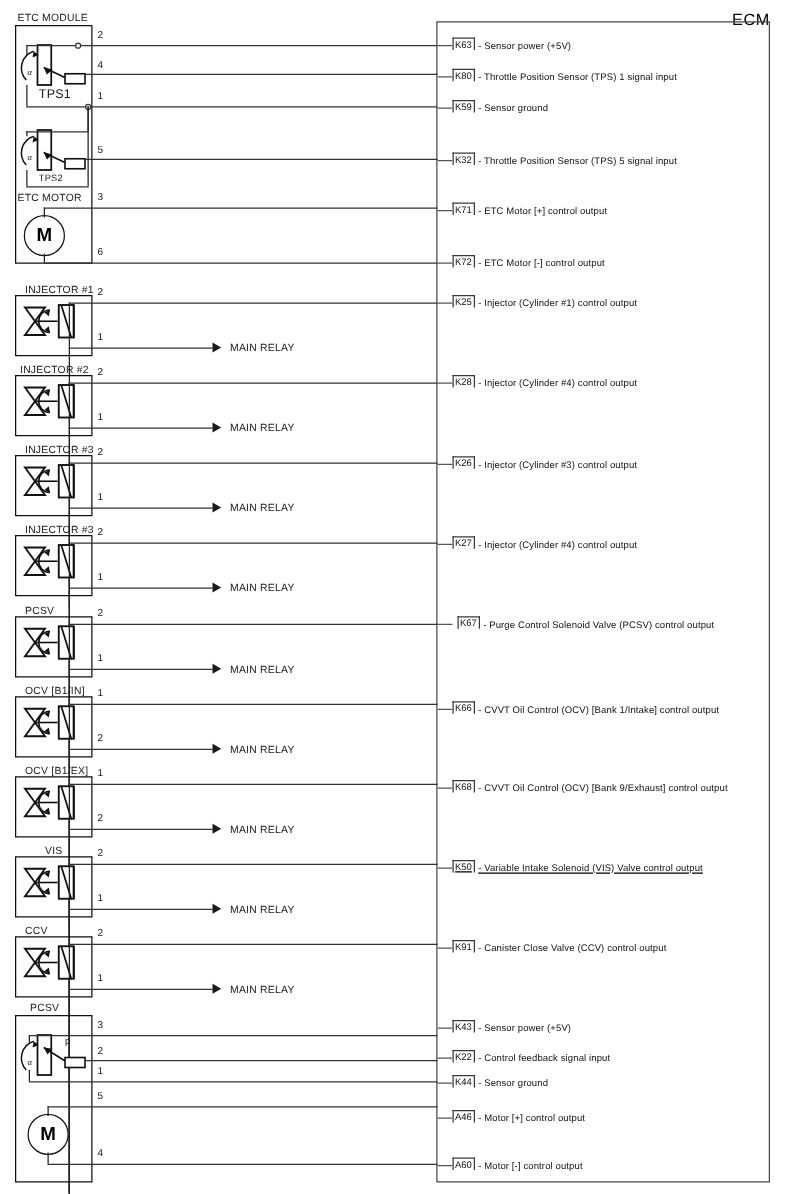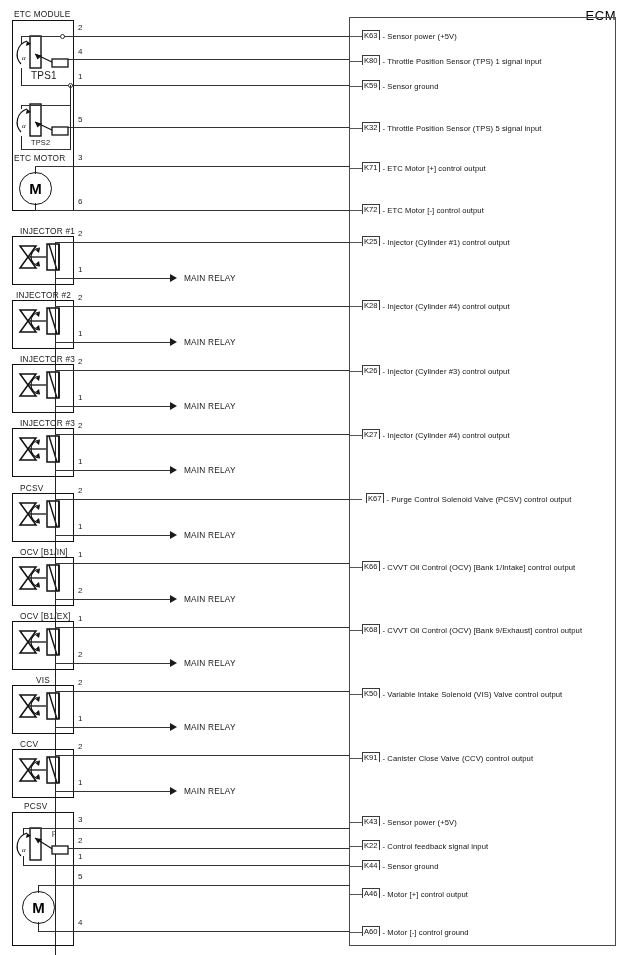--- a/index.html
+++ b/index.html
@@ -492,21 +492,21 @@
       <div class="pinrow" style="left:362px;top:561px;">
         <span class="pincode">K66</span>
         <span class="pindesc">- CVVT Oil Control (OCV) [Bank 1/Intake] control output</span>
       </div>
       <div class="pinstub" style="left:350px;top:630px;width:12px;"></div>
       <div class="pinrow" style="left:362px;top:624px;">
         <span class="pincode">K68</span>
         <span class="pindesc">- CVVT Oil Control (OCV) [Bank 9/Exhaust] control output</span>
       </div>
       <div class="pinstub" style="left:350px;top:694px;width:12px;"></div>
-      <div class="pinrow" style="left:362px;top:688px;">
+      <div class="pinrow" style="left:362px;top:688px;text-decoration:underline;">
         <span class="pincode">K50</span>
         <span class="pindesc">- Variable Intake Solenoid (VIS) Valve control output</span>
       </div>
       <div class="pinstub" style="left:350px;top:758px;width:12px;"></div>
       <div class="pinrow" style="left:362px;top:752px;">
         <span class="pincode">K91</span>
         <span class="pindesc">- Canister Close Valve (CCV) control output</span>
       </div>
       <div class="pinstub" style="left:350px;top:822px;width:12px;"></div>
       <div class="pinrow" style="left:362px;top:816px;">
@@ -524,17 +524,17 @@
         <span class="pindesc">- Sensor ground</span>
       </div>
       <div class="pinstub" style="left:350px;top:894px;width:12px;"></div>
       <div class="pinrow" style="left:362px;top:888px;">
         <span class="pincode">A46</span>
         <span class="pindesc">- Motor [+] control output</span>
       </div>
       <div class="pinstub" style="left:350px;top:932px;width:12px;"></div>
       <div class="pinrow" style="left:362px;top:926px;">
         <span class="pincode">A60</span>
-        <span class="pindesc">- Motor [-] control ground</span>
+        <span class="pindesc">- Motor [-] control output</span>
       </div>
     </div>
 
 </div>
 
 </body></html>

